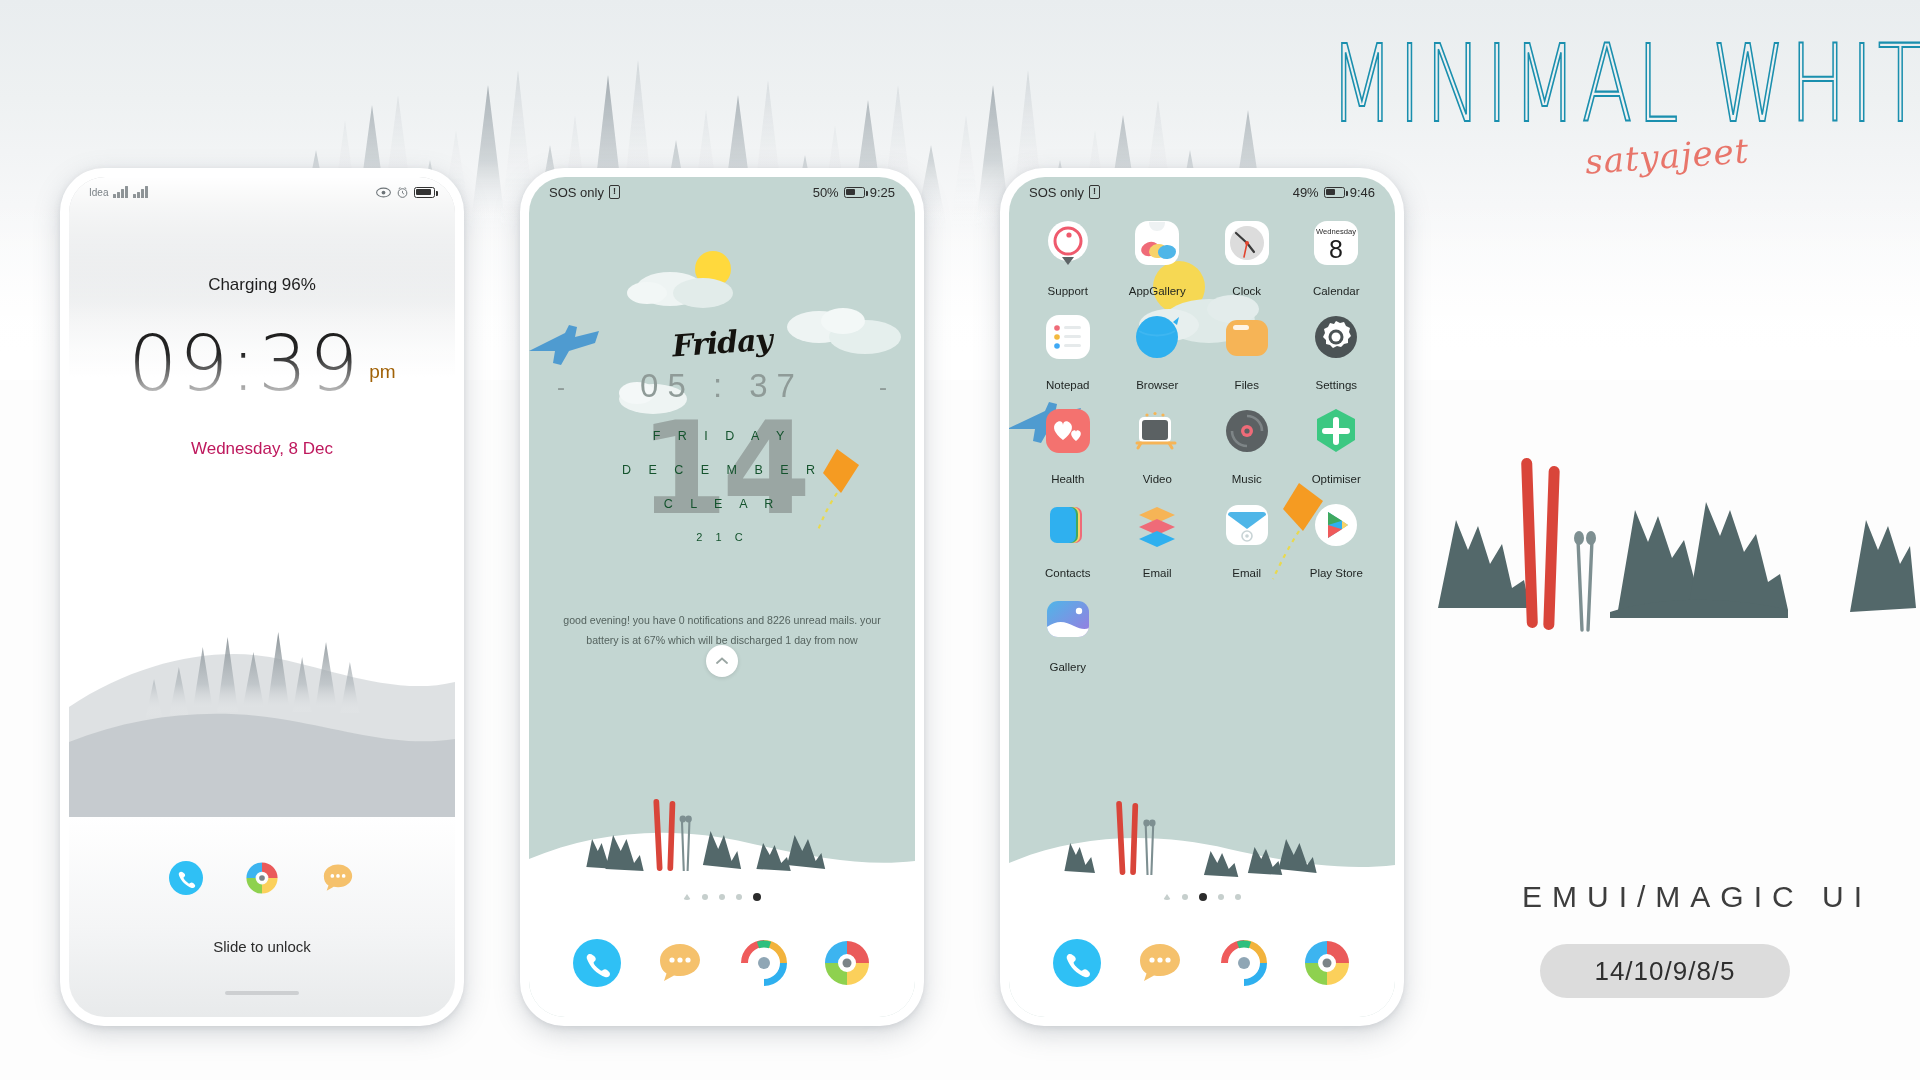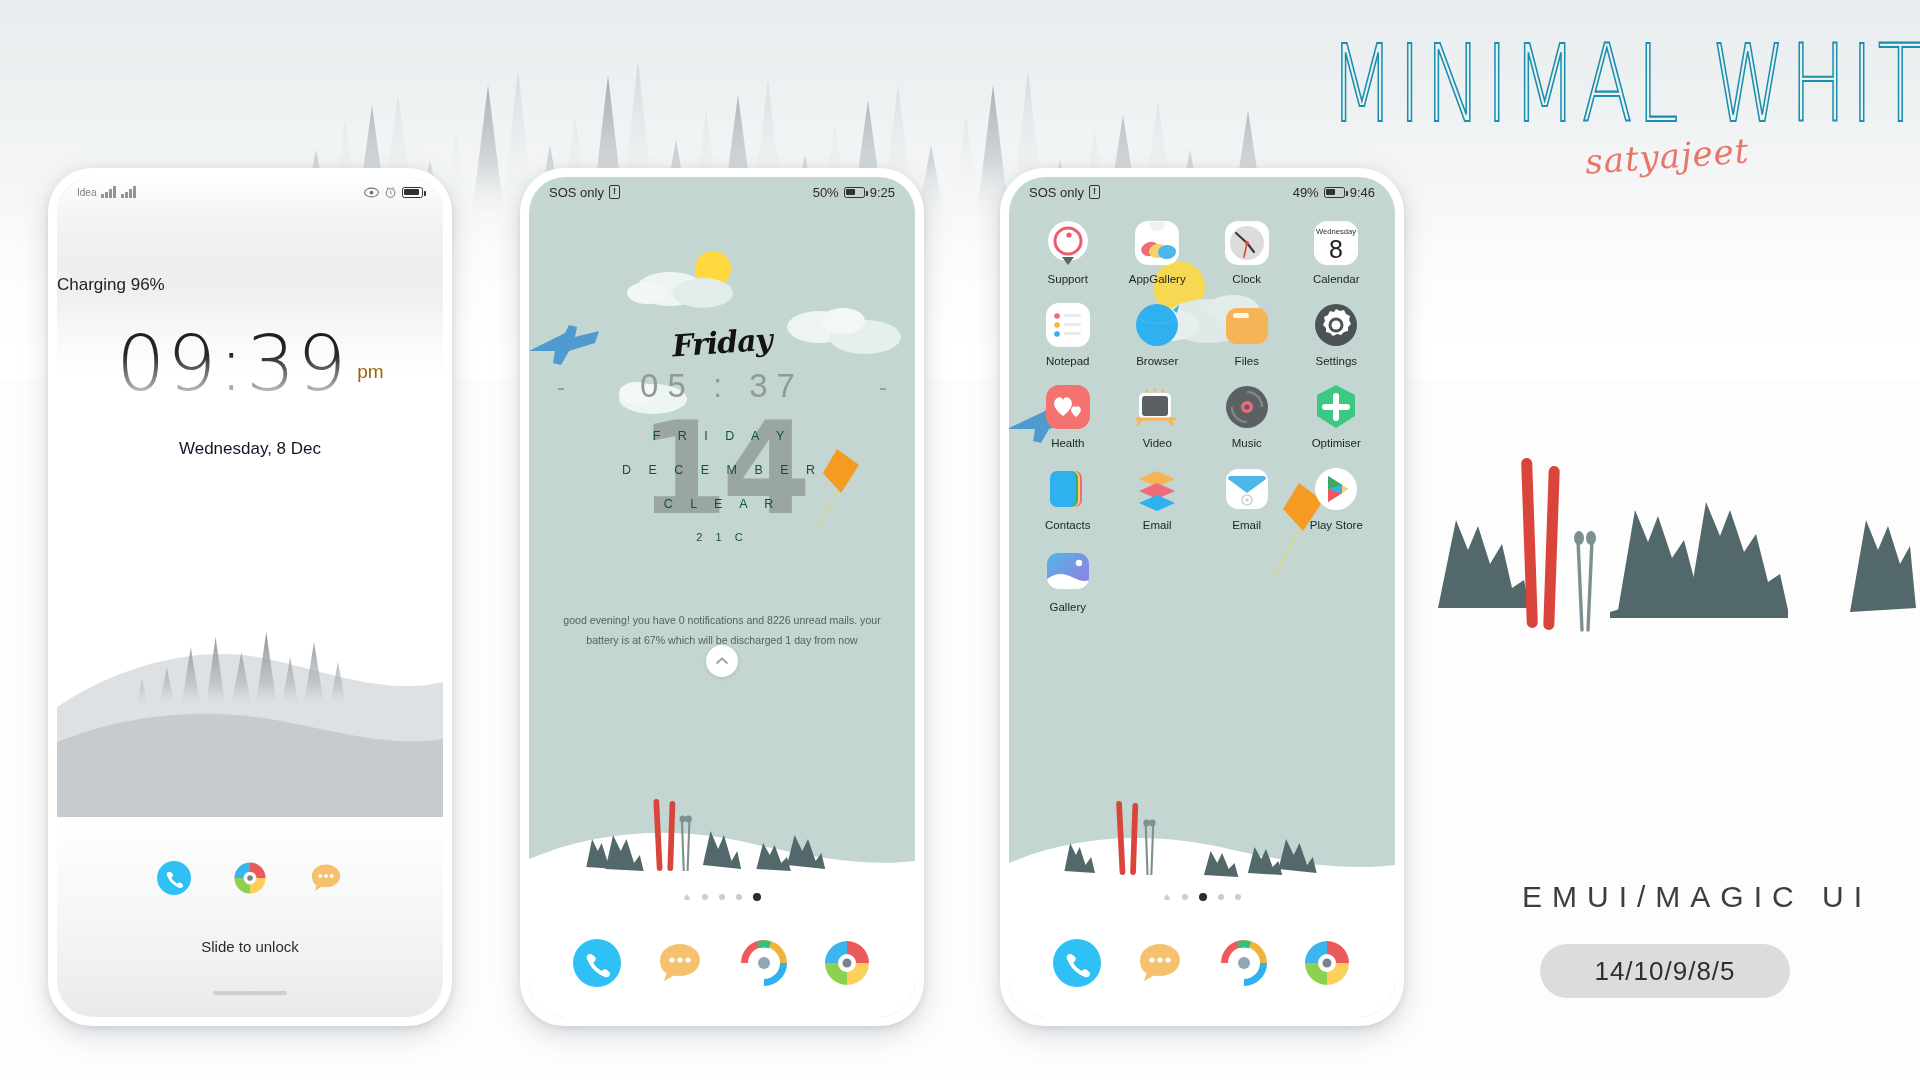--- a/index.html
+++ b/index.html
@@ -58,21 +58,21 @@
     background:#ffffff;
     box-shadow:0 8px 26px rgba(120,130,140,.30), 0 2px 6px rgba(120,130,140,.18);
     padding:9px;
   }
   .phone-screen {
     width:100%; height:100%;
     border-radius:36px;
     overflow:hidden;
     position:relative;
   }
-  #phone1 { left:48px;  top:168px;  width:404px; height:858px; }
+  #phone1 { left:60px;  top:168px;  width:404px; height:858px; }
   #phone2 { left:520px; top:168px;  width:404px; height:858px; }
   #phone3 { left:1000px;top:168px;  width:404px; height:858px; }
 
   
   .statusbar {
     position:absolute; left:0; top:0; width:100%; height:30px;
     display:flex; align-items:center; justify-content:space-between;
     padding:0 20px; font-size:13px; color:#2a2a2a; z-index:8;
     font-family:"Liberation Sans", sans-serif;
   }
@@ -94,30 +94,30 @@
 
   
   .p1-bg{position:absolute;inset:0;background:#ffffff;}
   .p1-topgrad{position:absolute;left:0;top:0;width:100%;height:200px;
     background:linear-gradient(180deg,#c9ccce 0%,#dcdfe1 34%,#f2f3f4 72%,#ffffff 100%);}
   .p1-mist{position:absolute;left:0;top:330px;width:100%;height:330px;overflow:hidden;}
   .p1-mistfade{position:absolute;left:0;top:0;width:100%;height:330px;
     background:linear-gradient(180deg,#ffffff 0%,rgba(255,255,255,.15) 38%,rgba(255,255,255,.55) 72%,#ffffff 100%);}
   .p1-bottomfade{position:absolute;left:0;bottom:0;width:100%;height:200px;
     background:linear-gradient(180deg,#ffffff 0%,#f4f5f6 55%,#e8eaeb 100%);}
-  .charging{position:absolute;top:98px;width:100%;font-size:17px;color:#1e1e1e;}
+  .charging{position:absolute;top:98px;width:100%;text-align:center;font-size:17px;color:#1e1e1e;}
   .p1-clock{position:absolute;top:148px;width:100%;text-align:left;display:flex;align-items:flex-start;justify-content:center;}
   .p1-time{
     font-family:"DejaVu Sans", sans-serif;
     font-size:77px;font-weight:300;letter-spacing:2px;line-height:1;
     background:linear-gradient(180deg,#1b1b1b 0%,#262626 38%,#8d8d8d 72%,#e6e6e6 100%);
     -webkit-background-clip:text;background-clip:text;color:transparent;
   }
   .p1-ampm{font-size:19px;color:#a16207;margin-left:9px;margin-top:36px;}
-  .p1-date{position:absolute;top:262px;width:100%;text-align:center;font-size:17px;color:#0f172a;}
+  .p1-date{position:absolute;top:262px;width:100%;text-align:center;font-size:17px;color:#be185d;}
   .p1-shortcuts{position:absolute;bottom:122px;width:100%;display:flex;justify-content:center;gap:42px;}
   .p1-slide{position:absolute;bottom:62px;width:100%;text-align:center;font-size:15px;color:#2b2b2b;}
   .p1-bar{position:absolute;bottom:22px;left:50%;transform:translateX(-50%);width:74px;height:4px;background:#cdcfd1;border-radius:3px;}
 
   
   .home-bg{position:absolute;inset:0;background:#c3d6d2;}
   .snow-hill{position:absolute;left:0;bottom:0;width:100%;height:130px;}
   .deco{position:absolute;}
 
   
@@ -137,21 +137,21 @@
   .w-line.sm{font-size:11px;letter-spacing:5px;}
   .w-note{position:absolute;top:397px;left:34px;right:34px;text-align:center;
     font-size:10.6px;line-height:1.85;color:#55635f;margin-top:37px;}
   .w-arrow{position:absolute;top:468px;left:50%;transform:translateX(-50%);
     width:32px;height:32px;border-radius:50%;background:#fff;display:flex;
     align-items:center;justify-content:center;box-shadow:0 1px 4px rgba(0,0,0,.12);}
 
   
   .grid{position:absolute;top:42px;left:0;width:100%;padding:0 14px;
     display:grid;grid-template-columns:repeat(4,1fr);row-gap:16px;z-index:5;}
-  .app{display:flex;flex-direction:column;align-items:center;gap:6px;}
+  .app{display:flex;flex-direction:column;align-items:center;gap:18px;}
   .app-icon{width:48px;height:48px;position:relative;}
   .app-label{font-size:11.5px;color:#1d2220;text-align:center;white-space:nowrap;}
 
   
   .dock{position:absolute;left:0;bottom:0;width:100%;height:108px;background:#fff;
     display:flex;align-items:center;justify-content:space-around;padding:0 26px;z-index:6;}
   .dots{position:absolute;bottom:116px;width:100%;display:flex;justify-content:center;gap:11px;align-items:center;z-index:6;}
   .dot{width:6px;height:6px;border-radius:50%;background:#c6cfcd;}
   .dot.active{background:#2b2b2b;width:8px;height:8px;}
   .dot.arrow{width:0;height:0;background:none;border-left:4px solid transparent;border-right:4px solid transparent;border-bottom:6px solid #c6cfcd;}

